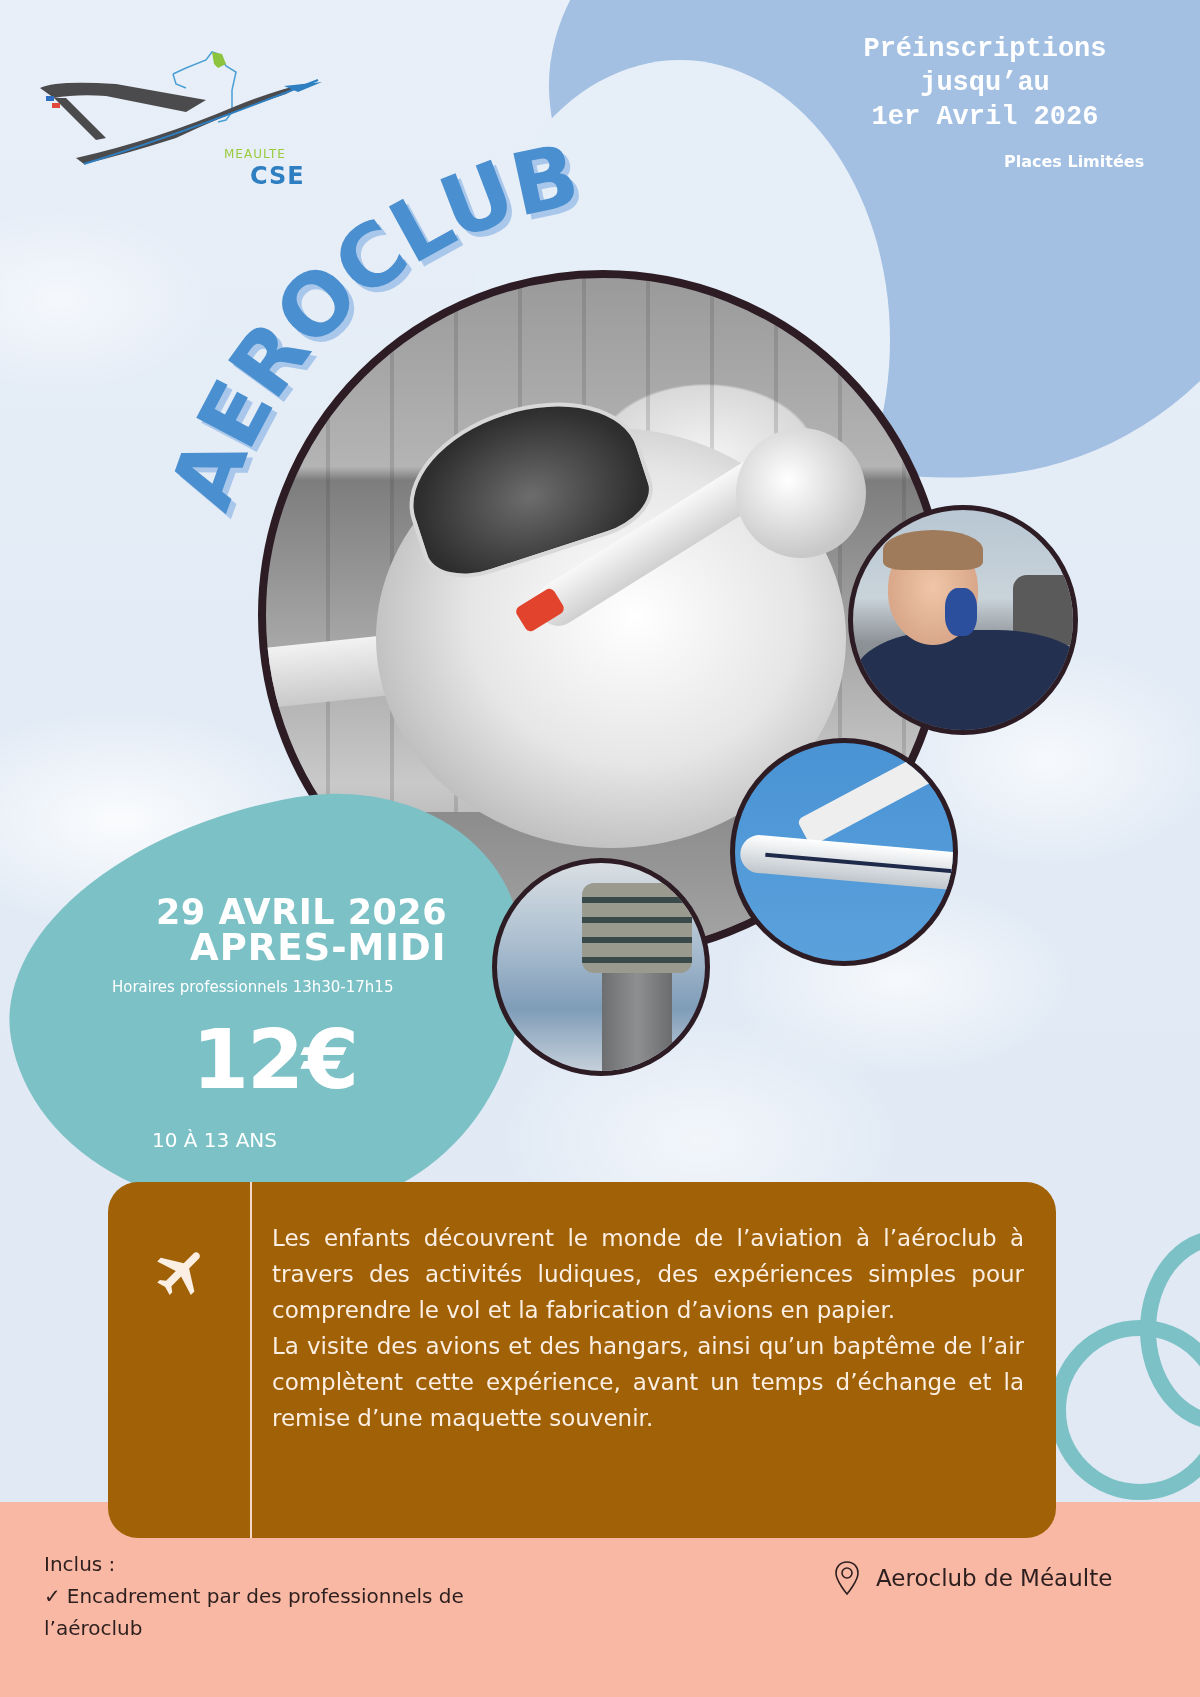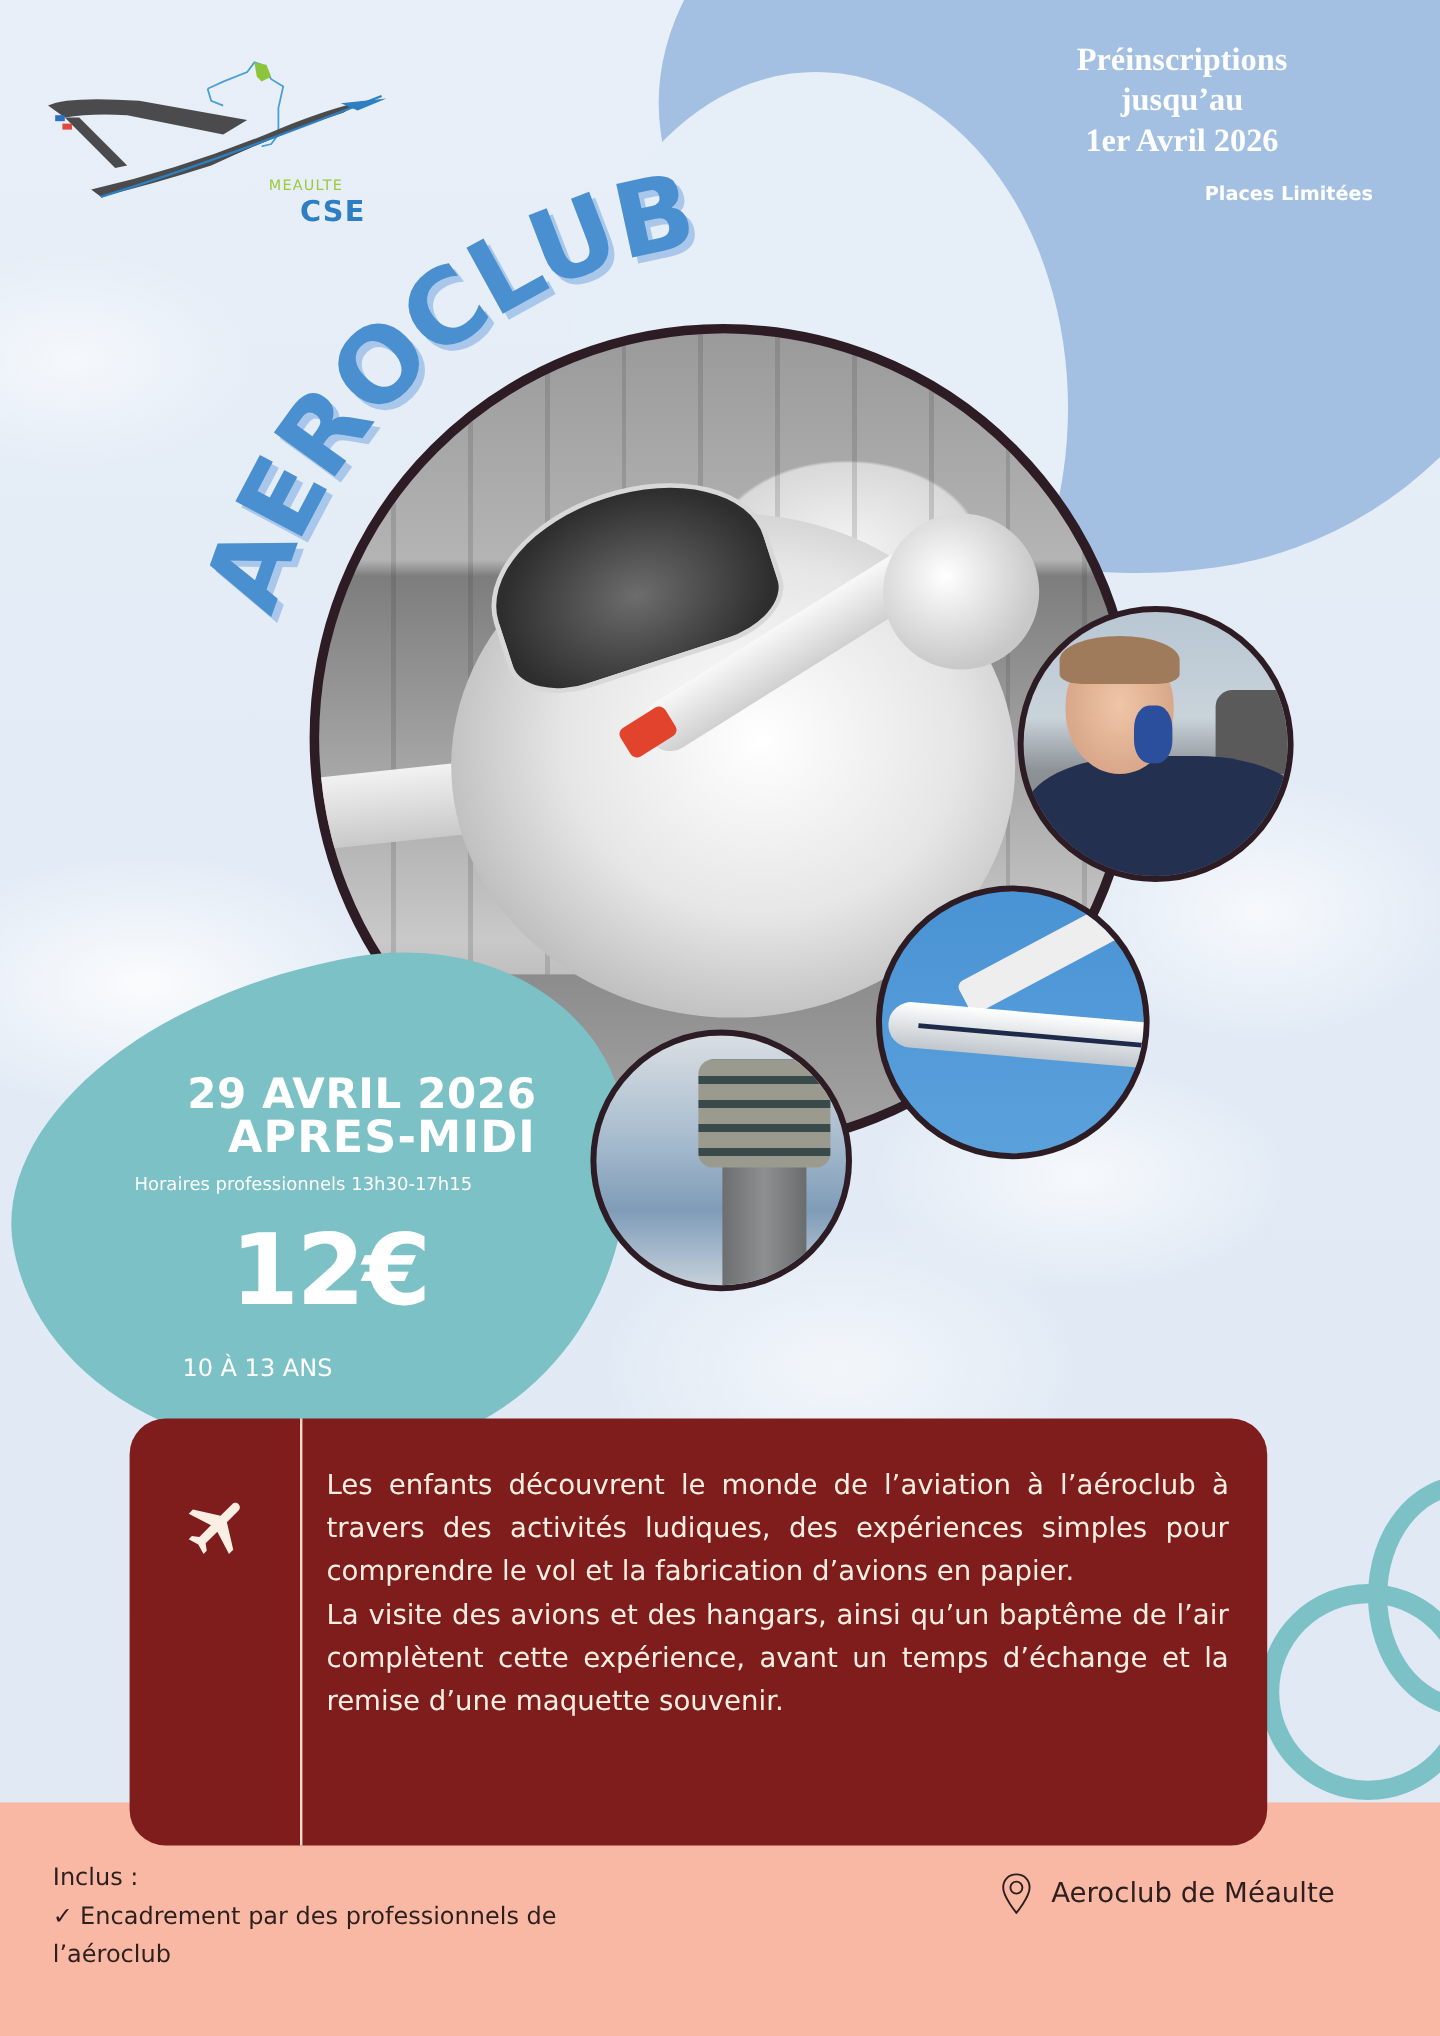--- a/index.html
+++ b/index.html
@@ -44,21 +44,21 @@
   .logo-meaulte {
     position: absolute; left: 224px; top: 147px;
     font-family: "DejaVu Sans", sans-serif; font-weight: normal;
     font-size: 12px; color: #9acb3c; letter-spacing: 1px;
   }
 
   
   .prereg {
     position: absolute; left: 820px; top: 32px; width: 330px;
     text-align: center; color: #ffffff;
-    font-family: Liberation Serif, serif; font-weight: bold;
+    font-family: Liberation Mono, monospace; font-weight: bold;
     font-size: 27px; line-height: 34px;
   }
   .places {
     position: absolute; left: 1004px; top: 152px;
     color: #ffffff; font-family: "DejaVu Sans", sans-serif; font-weight: bold;
     font-size: 16px;
   }
 
   
   .title-svg { position: absolute; left: 0; top: 0; }
@@ -217,21 +217,21 @@
 
   
   .footer {
     position: absolute; left: 0; top: 1502px; width: 1200px; height: 195px;
     background: #f8b8a4;
   }
 
   
   .desc-panel {
     position: absolute; left: 108px; top: 1182px; width: 948px; height: 356px;
-    background: #7f1d1d; border-radius: 30px;
+    background: #a16207; border-radius: 30px;
   }
   .desc-divider {
     position: absolute; left: 142px; top: 0; width: 2px; height: 100%;
     background: #f3d9c6;
   }
   .plane-icon { position: absolute; left: 44px; top: 60px; }
   .desc-text {
     position: absolute; left: 164px; top: 38px; width: 752px;
     color: #fbeee2; font-family: "DejaVu Sans", sans-serif;
     font-size: 23px; line-height: 36px; text-align: justify;

